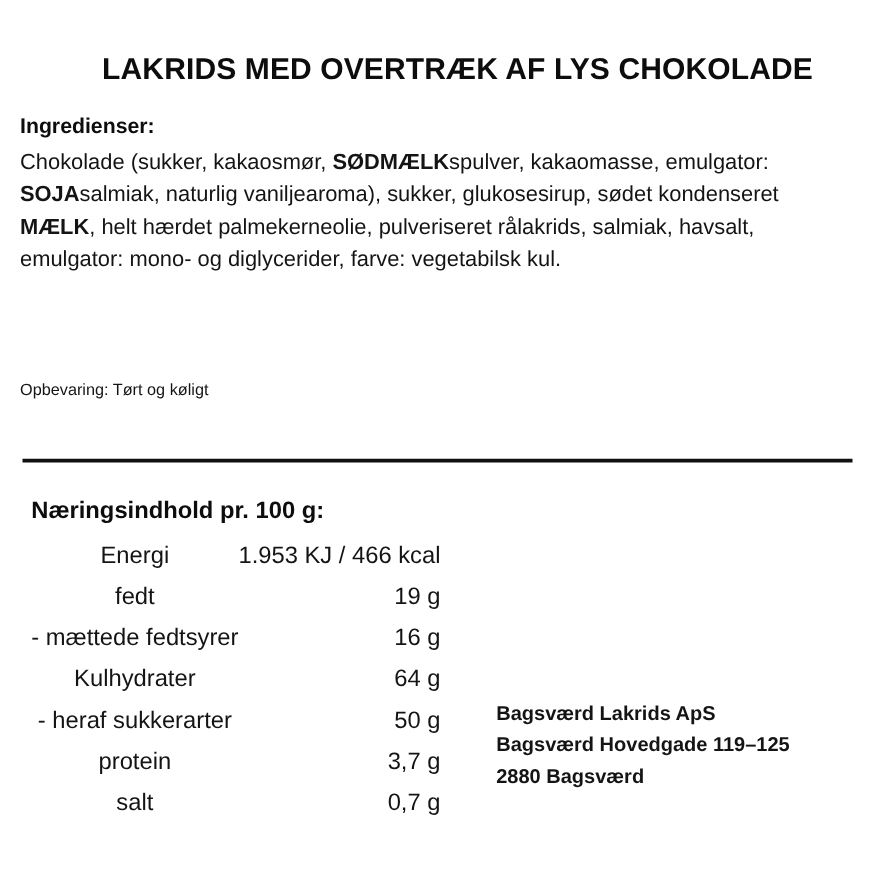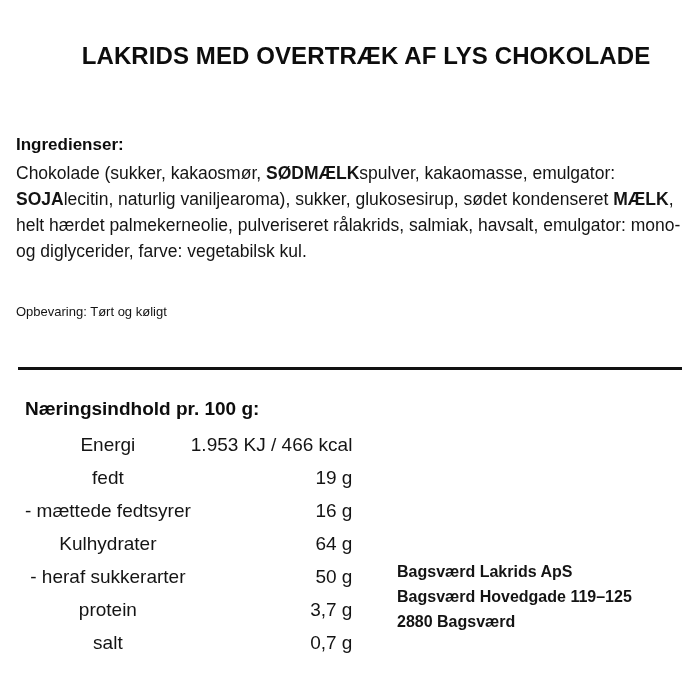--- a/index.html
+++ b/index.html
@@ -44,21 +44,20 @@
     position: absolute;
     left: 16px;
     top: 90px;
     width: 668px;
   }
   .ingredients-heading {
     font-size: 17px;
     font-weight: 700;
     line-height: 22px;
     color: #0d0d0d;
-    margin-top: 44px;
   }
   .ingredients-body {
     margin-top: 4px;
     font-size: 17.5px;
     font-weight: 400;
     line-height: 26px;
     color: #141414;
     text-align: left;
     max-width: 668px;
   }
@@ -166,21 +165,21 @@
 </style>
 </head>
 <body>
 
 <div class="label-root">
 
   <div class="product-title">LAKRIDS MED OVERTRÆK AF LYS CHOKOLADE</div>
 
   <div class="ingredients-block">
     <div class="ingredients-heading">Ingredienser:</div>
-    <div class="ingredients-body"><span>Chokolade (sukker, kakaosmør, </span><b>SØDMÆLK</b><span>spulver, kakaomasse, emulgator: </span><b>SOJA</b><span>lecitin, naturlig vaniljearoma), sukker, glukosesirup, sødet kondenseret </span><b>MÆLK</b><span>, helt hærdet palmekerneolie, pulveriseret rålakrids, salmiak, havsalt, emulgator: mono- og diglycerider, farve: vegetabilsk kul.</span></div>
+    <div class="ingredients-body"><span>Chokolade (sukker, kakaosmør, </span><b>SØDMÆLK</b><span>spulver, kakaomasse, emulgator: </span><b>SOJA</b><span>salmiak, naturlig vaniljearoma), sukker, glukosesirup, sødet kondenseret </span><b>MÆLK</b><span>, helt hærdet palmekerneolie, pulveriseret rålakrids, salmiak, havsalt, emulgator: mono- og diglycerider, farve: vegetabilsk kul.</span></div>
   </div>
 
 
   <div class="storage-text">Opbevaring: Tørt og køligt</div>
 
   <div class="divider"></div>
 
   <div class="nutrition-block">
     <div class="nutrition-heading">Næringsindhold pr. 100 g:</div>
     <table class="nutrition-table">

